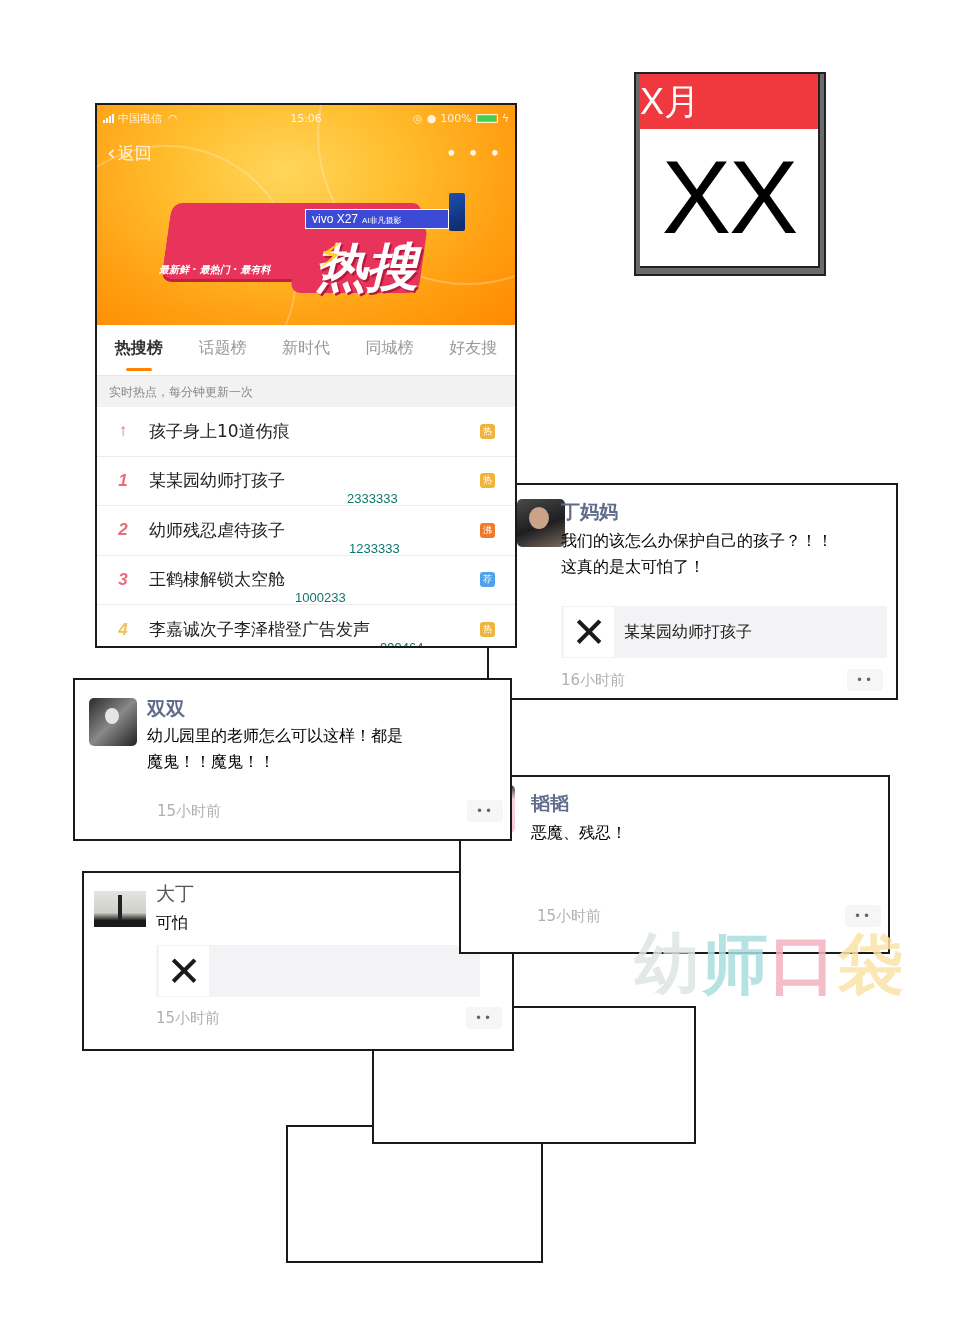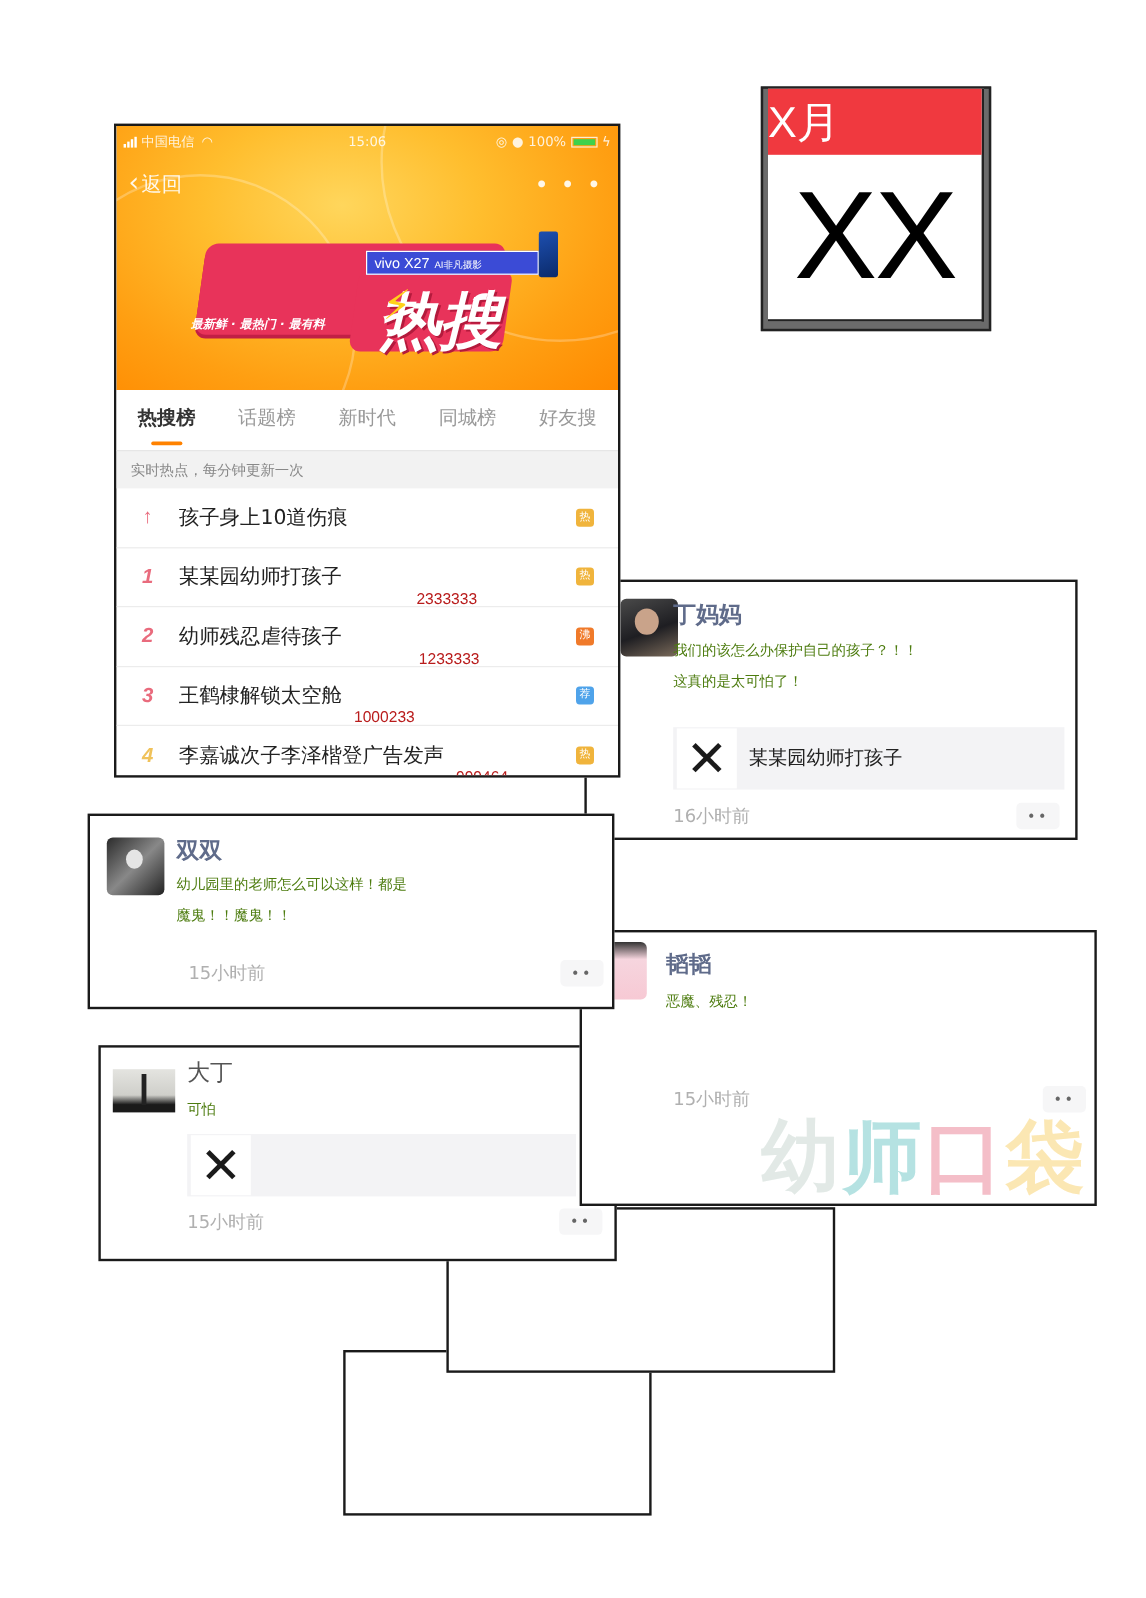--- a/index.html
+++ b/index.html
@@ -42,37 +42,37 @@
   .tabs { position: absolute; top: 220px; left: 0; right: 0; height: 50px; display: flex; background: #fff; }
   .tab { flex: 1; text-align: center; font-size: 16px; color: #999; line-height: 46px; position: relative; }
   .tab.active { color: #333; font-weight: bold; text-align: center; }
   .tab .underline { position: absolute; left: 50%; bottom: 4px; width: 26px; height: 3px; margin-left: -13px; background: #ff8200; border-radius: 2px; }
   .subhead { position: absolute; top: 270px; left: 0; right: 0; height: 32px; background: #f2f2f2; font-size: 12px; color: #888; line-height: 32px; padding-left: 12px; border-top: 1px solid #e6e6e6; }
   .list { position: absolute; top: 302px; left: 0; right: 0; }
   .row { height: 49.5px; border-bottom: 1px solid #ececec; display: flex; align-items: center; position: relative; }
   .row:last-child { border-bottom: none; }
   .rank { width: 52px; text-align: center; font-size: 17px; font-weight: bold; font-style: italic; font-family: "Liberation Sans", sans-serif; }
   .title { font-size: 17px; color: #222; white-space: nowrap; }
-  .count { font-size: 13px; color: #b91c1c; margin-left: 14px; font-family: "Liberation Sans", sans-serif; margin-top: 36px; }
+  .count { font-size: 13px; color: #0f766e; margin-left: 14px; font-family: "Liberation Sans", sans-serif; margin-top: 36px; }
   .badge { position: absolute; right: 20px; width: 15px; height: 15px; border-radius: 3px; font-size: 9px; color: #fff; text-align: center; line-height: 15px; }
 
   
   .card { position: absolute; background: #fff; border: 2px solid #1a1a1a; }
   .avatar { position: absolute; width: 48px; height: 48px; border-radius: 5px; overflow: hidden; }
   .uname { position: absolute; font-size: 19px; color: #5f6b8a; font-weight: bold; }
-  .ctext { position: absolute; font-size: 12px; color: #4d7c0f; line-height: 26px; }
+  .ctext { position: absolute; font-size: 16px; color: #000000; line-height: 26px; font-family: Liberation Mono, monospace; }
   .ctime { position: absolute; font-size: 15px; color: #b0b0b0; }
   .dots { position: absolute; width: 36px; height: 22px; background: #f6f6f7; border-radius: 4px; text-align: center; font-size: 12px; line-height: 22px; color: #666; letter-spacing: 2px; }
   .quote { position: absolute; background: #f3f3f5; display: flex; align-items: center; }
   .quote .x { width: 50px; height: 50px; background: #fff; display: flex; align-items: center; justify-content: center; font-size: 42px; font-weight: bold; color: #1a1a1a; margin-left: 3px; font-family: "DejaVu Sans", sans-serif; }
   .quote .qt { font-size: 16px; color: #222; margin-left: 10px; }
 
   .card-ding { left: 487px; top: 483px; width: 411px; height: 217px; z-index: 3; }
   .card-shuang { left: 73px; top: 678px; width: 439px; height: 163px; z-index: 7; }
-  .card-tao { left: 483px; top: 775px; width: 431px; height: 230px; z-index: 6; }
+  .card-tao { left: 459px; top: 775px; width: 431px; height: 179px; z-index: 6; }
   .card-dading { left: 82px; top: 871px; width: 432px; height: 180px; z-index: 5; }
   .box-a { left: 372px; top: 1006px; width: 324px; height: 138px; z-index: 4; }
   .box-b { left: 286px; top: 1125px; width: 257px; height: 138px; z-index: 3; }
 
   .watermark { position: absolute; left: 634px; top: 920px; font-size: 66px; font-weight: bold; z-index: 8; letter-spacing: 2px; opacity: 0.85; pointer-events: none; }
   .watermark span { display: inline-block; }
 </style>
 </head>
 <body>
 

